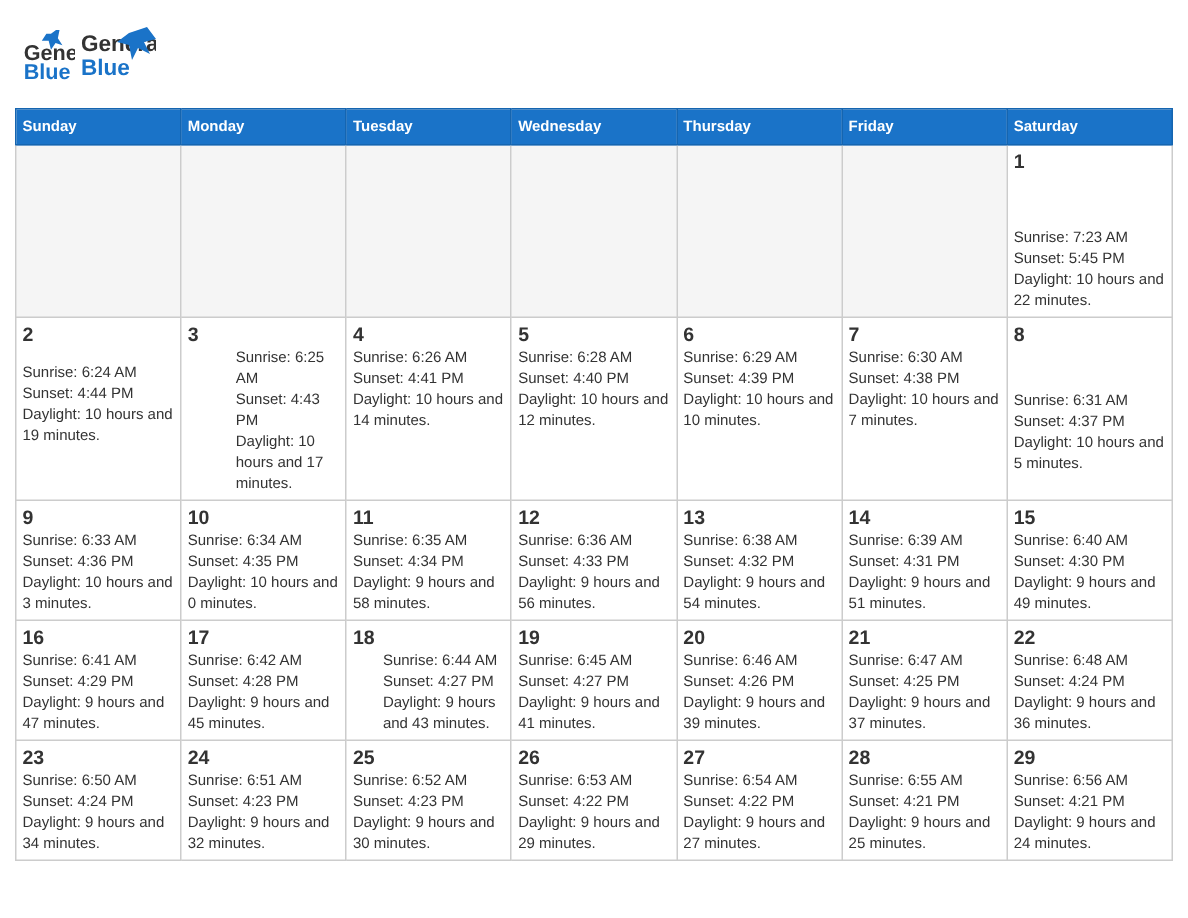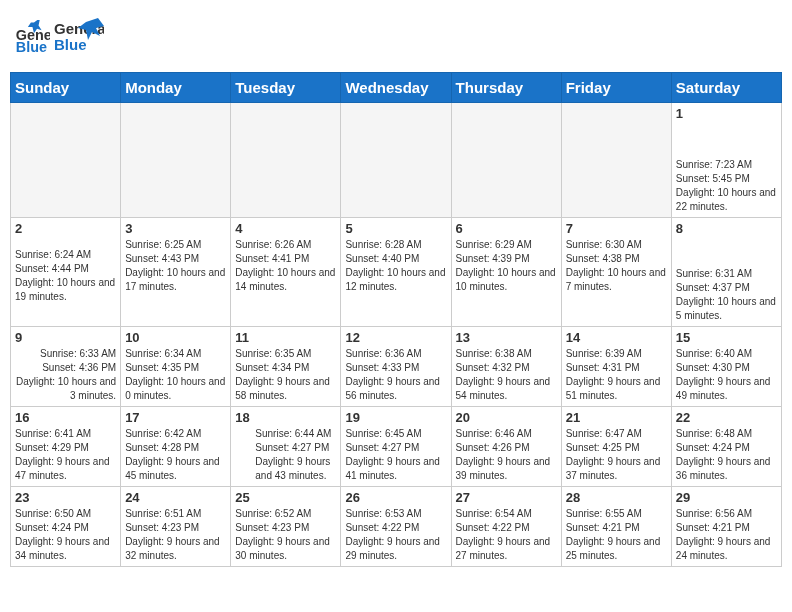--- a/index.html
+++ b/index.html
@@ -39,21 +39,21 @@
       color: #555;
     }
     .calendar {
       width: 100%;
       border-collapse: collapse;
       border: 1px solid #ccc;
     }
     .calendar th {
       background-color: #1a73c8;
       color: #fff;
-      font-size: 15px;
+      font-size: 10px;
       font-weight: bold;
       padding: 6px 4px;
       text-align: left;
       border: 1px solid #1565b0;
     }
     .calendar td {
       vertical-align: top;
       border: 1px solid #ccc;
       padding: 3px 4px;
       font-size: 10.5px;
@@ -140,21 +140,21 @@
       </tr>
       <tr>
         <td>
           <span class="day-number">2</span>
           <div class="day-info" style="white-space: pre-line; margin-top: 12px;">Sunrise: 6:24 AM
 Sunset: 4:44 PM
 Daylight: 10 hours and 19 minutes.</div>
         </td>
         <td>
           <span class="day-number">3</span>
-          <div class="day-info" style="white-space: pre-line;">Sunrise: 6:25 AM
+          <div class="day-info" style="white-space: pre-line; margin-left: 32px;">Sunrise: 6:25 AM
 Sunset: 4:43 PM
 Daylight: 10 hours and 17 minutes.</div>
         </td>
         <td>
           <span class="day-number">4</span>
           <div class="day-info" style="white-space: pre-line;">Sunrise: 6:26 AM
 Sunset: 4:41 PM
 Daylight: 10 hours and 14 minutes.</div>
         </td>
         <td>
@@ -178,21 +178,21 @@
         <td>
           <span class="day-number">8</span>
           <div class="day-info" style="white-space: pre-line; margin-top: 31px;">Sunrise: 6:31 AM
 Sunset: 4:37 PM
 Daylight: 10 hours and 5 minutes.</div>
         </td>
       </tr>
       <tr>
         <td>
           <span class="day-number">9</span>
-          <div class="day-info" style="white-space: pre-line; text-align: right;">Sunrise: 6:33 AM
+          <div class="day-info" style="white-space: pre-line;">Sunrise: 6:33 AM
 Sunset: 4:36 PM
 Daylight: 10 hours and 3 minutes.</div>
         </td>
         <td>
           <span class="day-number">10</span>
           <div class="day-info" style="white-space: pre-line;">Sunrise: 6:34 AM
 Sunset: 4:35 PM
 Daylight: 10 hours and 0 minutes.</div>
         </td>
         <td>

